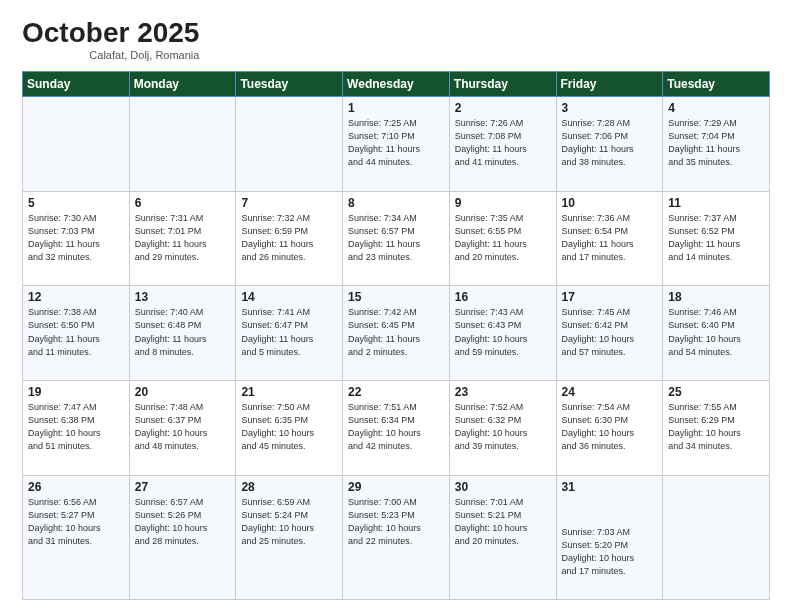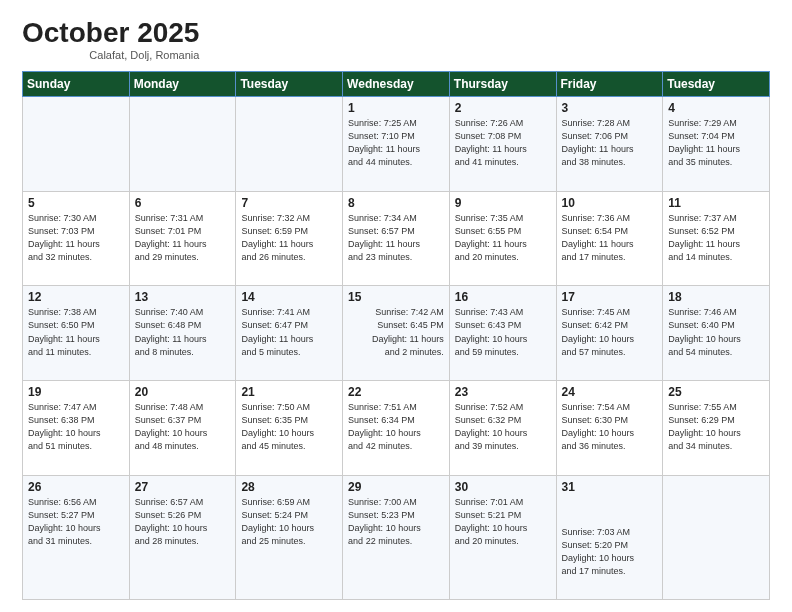--- a/index.html
+++ b/index.html
@@ -226,21 +226,21 @@
           </td>
           <td>
             <span class="day-num">14</span>
             <div class="day-info" style="white-space: pre-line;">Sunrise: 7:41 AM
 Sunset: 6:47 PM
 Daylight: 11 hours
 and 5 minutes.</div>
           </td>
           <td>
             <span class="day-num">15</span>
-            <div class="day-info" style="white-space: pre-line; text-align: right;">Sunrise: 7:42 AM
+            <div class="day-info" style="white-space: pre-line;">Sunrise: 7:42 AM
 Sunset: 6:45 PM
 Daylight: 11 hours
 and 2 minutes.</div>
           </td>
           <td>
             <span class="day-num">16</span>
             <div class="day-info" style="white-space: pre-line;">Sunrise: 7:43 AM
 Sunset: 6:43 PM
 Daylight: 10 hours
 and 59 minutes.</div>

